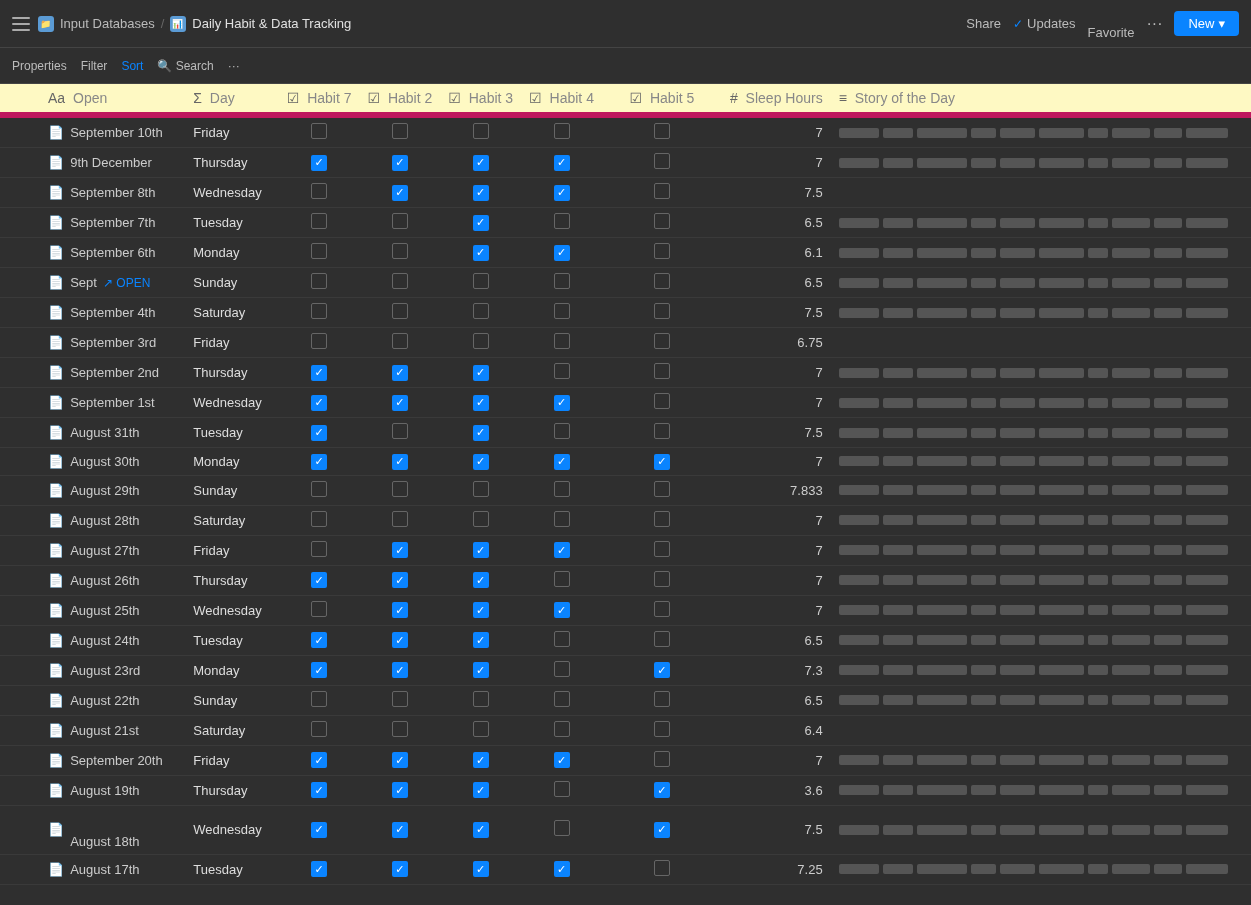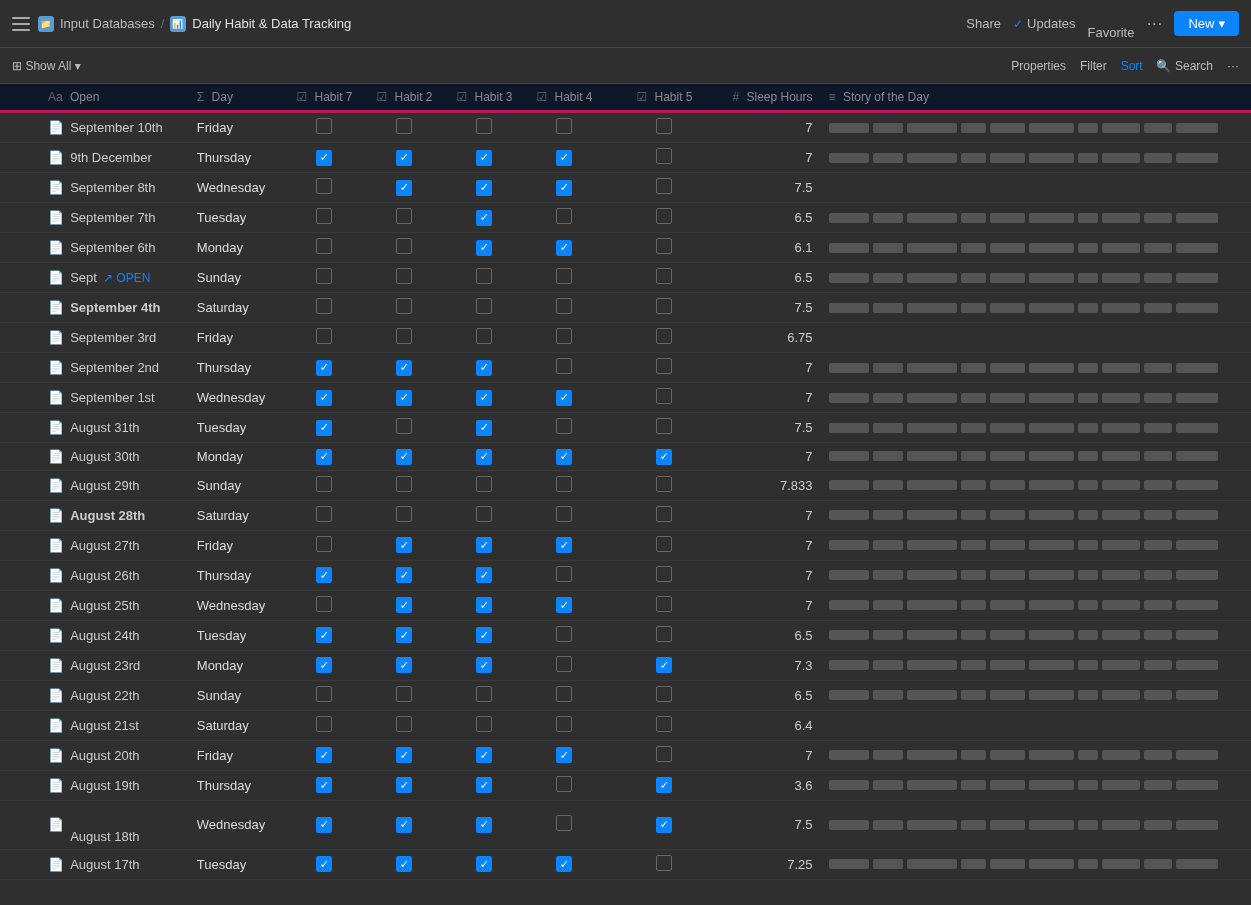--- a/index.html
+++ b/index.html
@@ -164,27 +164,27 @@
       background: #2f2f2f;
     }
 
     table {
       width: 100%;
       border-collapse: collapse;
       min-width: 1200px;
     }
 
     thead th {
-      background: #0f172a;
+      background: #fef9c3;
       color: #888;
       font-weight: 500;
-      font-size: 12px;
+      font-size: 14px;
       padding: 6px 8px;
       text-align: left;
-      border-bottom: 3px solid #be185d;
+      border-bottom: 6px solid #be185d;
       white-space: nowrap;
       position: sticky;
       top: 0;
       z-index: 10;
     }
 
     tbody tr {
       border-bottom: 1px solid #3a3a3a;
     }
 
@@ -319,23 +319,20 @@
     <button class="btn-favorite">Favorite</button>
     <button class="btn-more">···</button>
     <button class="btn-new">
       <span>New</span>
       <span>▾</span>
     </button>
   </div>
 </div>
 
 <div class="sub-toolbar">
-  <div class="sub-toolbar-left">
-    <button class="show-all-btn">⊞ Show All ▾</button>
-  </div>
   <div class="sub-toolbar-right">
     <button class="toolbar-action">Properties</button>
     <button class="toolbar-action">Filter</button>
     <button class="toolbar-action sort-active">Sort</button>
     <button class="toolbar-action">
       <span>🔍</span>
       <span>Search</span>
     </button>
     <button class="toolbar-action">···</button>
   </div>
@@ -586,21 +583,21 @@
         <tr>
           <td class="row-actions">
             <div class="row-action-icons">
               <span style="cursor:pointer;color:#888;">+</span> 
               <span style="cursor:pointer;color:#888;">⠿</span>
             </div>
           </td>
           <td class="col-open">
             <div class="cell-open">
               <span class="page-icon">📄</span>
-              <span style="cursor: pointer; font-weight: bold;">September 4th</span>
+              <span style="cursor: pointer;">September 4th</span>
             </div>
           </td>
           <td class="col-day"><span>Saturday</span></td>
           <td class="col-habit" style="text-align: center;"><span class="cb-unchecked"></span></td>
           <td class="col-habit" style="text-align: center;"><span class="cb-unchecked"></span></td>
           <td class="col-habit" style="text-align: center;"><span class="cb-unchecked"></span></td>
           <td class="col-habit" style="text-align: center;"><span class="cb-unchecked"></span></td>
           <td class="col-habit" style="text-align: center;"><span class="cb-unchecked"></span></td>
           <td class="col-sleep"><span class="sleep-val">7.5</span></td>
           <td class="col-story">
@@ -818,21 +815,21 @@
         <tr>
           <td class="row-actions">
             <div class="row-action-icons">
               <span style="cursor:pointer;color:#888;">+</span> 
               <span style="cursor:pointer;color:#888;">⠿</span>
             </div>
           </td>
           <td class="col-open">
             <div class="cell-open">
               <span class="page-icon">📄</span>
-              <span style="cursor: pointer; font-weight: bold;">August 28th</span>
+              <span style="cursor: pointer;">August 28th</span>
             </div>
           </td>
           <td class="col-day"><span>Saturday</span></td>
           <td class="col-habit" style="text-align: center;"><span class="cb-unchecked"></span></td>
           <td class="col-habit" style="text-align: center;"><span class="cb-unchecked"></span></td>
           <td class="col-habit" style="text-align: center;"><span class="cb-unchecked"></span></td>
           <td class="col-habit" style="text-align: center;"><span class="cb-unchecked"></span></td>
           <td class="col-habit" style="text-align: center;"><span class="cb-unchecked"></span></td>
           <td class="col-sleep"><span class="sleep-val">7</span></td>
           <td class="col-story">
@@ -1085,21 +1082,21 @@
         <tr>
           <td class="row-actions">
             <div class="row-action-icons">
               <span style="cursor:pointer;color:#888;">+</span> 
               <span style="cursor:pointer;color:#888;">⠿</span>
             </div>
           </td>
           <td class="col-open">
             <div class="cell-open">
               <span class="page-icon">📄</span>
-              <span style="cursor: pointer;">August 20th</span>
+              <span style="cursor: pointer;">September 20th</span>
             </div>
           </td>
           <td class="col-day"><span>Friday</span></td>
           <td class="col-habit" style="text-align: center;"><span class="cb-checked"></span></td>
           <td class="col-habit" style="text-align: center;"><span class="cb-checked"></span></td>
           <td class="col-habit" style="text-align: center;"><span class="cb-checked"></span></td>
           <td class="col-habit" style="text-align: center;"><span class="cb-checked"></span></td>
           <td class="col-habit" style="text-align: center;"><span class="cb-unchecked"></span></td>
           <td class="col-sleep"><span class="sleep-val">7</span></td>
           <td class="col-story">

